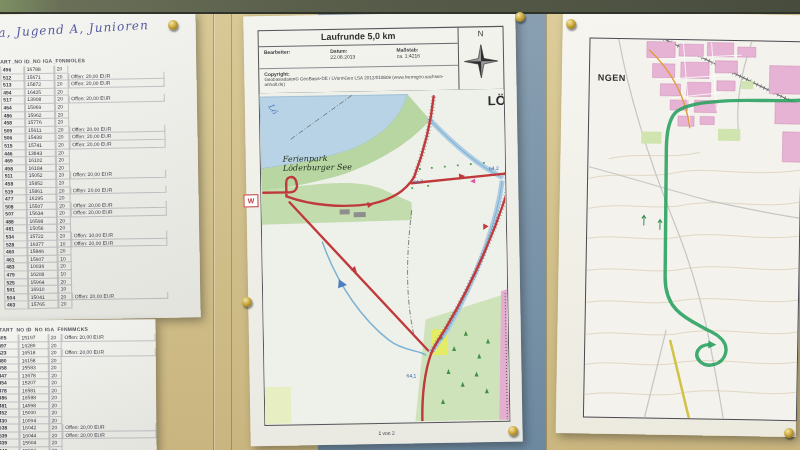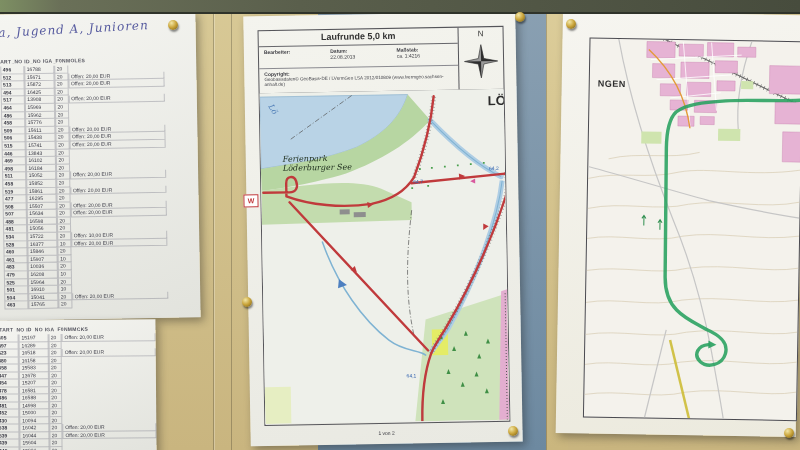--- a/index.html
+++ b/index.html
@@ -570,21 +570,21 @@
         <g stroke="#2f8f4f" stroke-width="1" fill="none">
           <path d="M56,186 L56,176 M54,179 L56,176 L58,179"></path>
           <path d="M72,190 L72,180 M70,183 L72,180 L74,183"></path>
         </g>
 
         <path d="M84,300 L104,378" stroke="#cdbc37" stroke-width="2.5" opacity="0.9" fill="none"></path>
 
         <path d="M210,58 C185,60 160,58 135,60 C112,62 96,64 86,72 C79,79 77,92 77,108 L78,236 C78,252 82,262 90,270 C100,280 112,284 120,289 C134,295 142,302 139,313 C136,324 122,328 114,321 C107,314 112,305 122,304" stroke="#27a05e" stroke-width="3.4" fill="none" opacity="0.88" stroke-linecap="round"></path>
         <polygon points="122,300 130,304 122,308" fill="#27a05e" opacity="0.9"></polygon>
       </svg>
-      <div class="map-label lbl-ngen" style="left:8px;top:40px;">NGEN</div>
+      <div class="map-label lbl-ngen" style="left:8px;top:34px;">NGEN</div>
     </div>
   </div>
 
   <div class="pin" style="left:168px;top:20px;"></div>
   <div class="pin" style="left:515px;top:12px;"></div>
   <div class="pin" style="left:566px;top:19px;"></div>
   <div class="pin" style="left:242px;top:297px;"></div>
   <div class="pin" style="left:508px;top:426px;"></div>
   <div class="pin" style="left:784px;top:428px;"></div>
 

